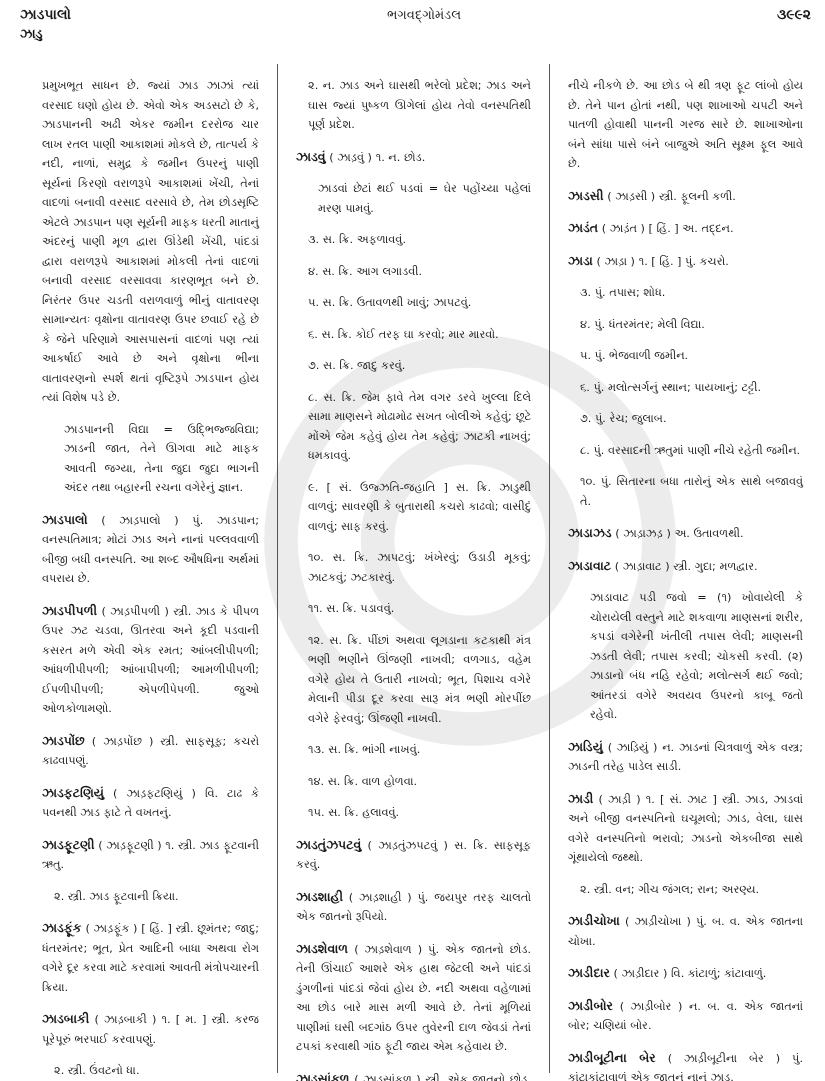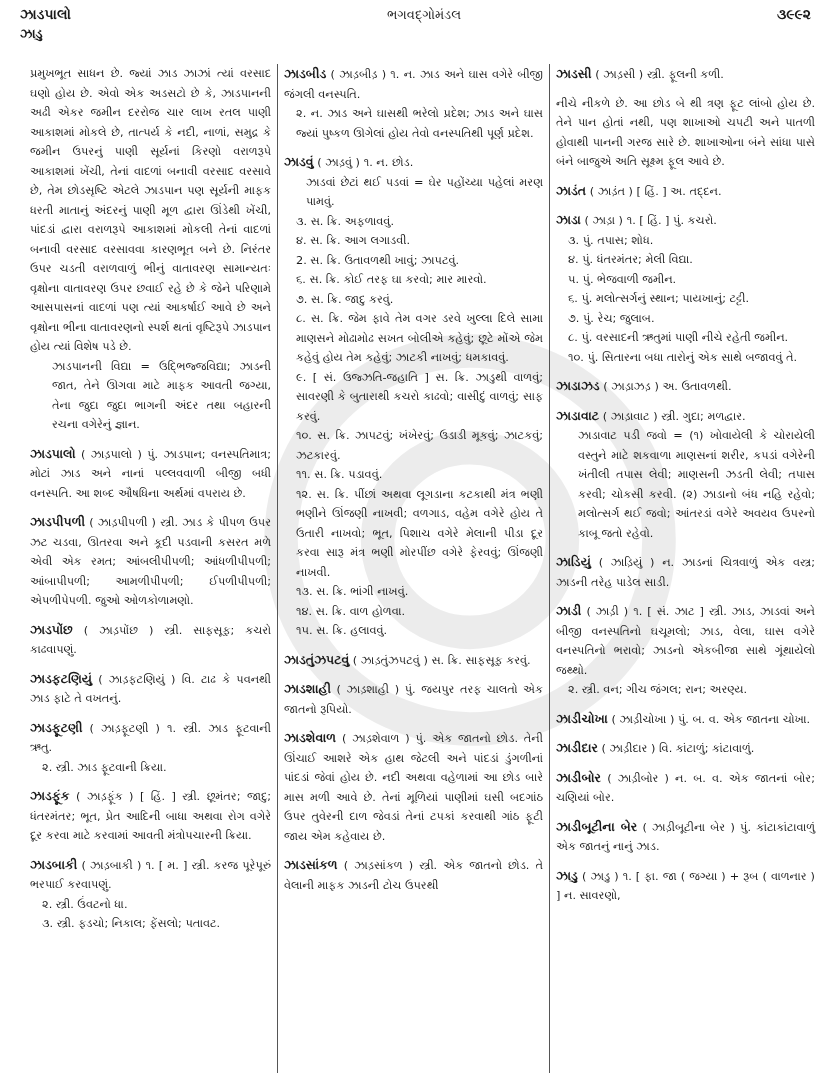--- a/index.html
+++ b/index.html
@@ -30,21 +30,21 @@
   }
   .col {
     flex: 0 0 auto; box-sizing: border-box; padding: 0 6px;
     font-size: 11.3px; line-height: 19.5px; text-align: justify;
   }
   .col1 { width: 248px; border-right: 1px solid #555; padding-left: 0; }
   .col2 { width: 272px; border-right: 1px solid #555; }
   .col3 { width: 265px; padding-right: 0; }
   .entry { margin-bottom: 9px; }
   .hw { font-weight: bold; font-size: 12.5px; }
-  .sense { margin: 0; }
+  .sense { margin: 12px; }
   .indent { padding-left: 12px; }
   .subidiom { padding-left: 22px; }
 </style>
 </head>
 <body>
 
 <svg class="watermark" viewBox="0 0 100 100">
   <circle cx="50" cy="50" r="45" fill="none" stroke="#000" stroke-width="8"></circle>
   <circle cx="50" cy="50" r="22" fill="none" stroke="#000" stroke-width="8"></circle>
 </svg>
@@ -82,29 +82,28 @@
         <p class="sense"><span class="hw">ઝાડફૂંક</span> <span>( ઝાડ઼ફૂંક )</span> <span>[ હિં. ] સ્ત્રી. છૂમંતર; જાદુ; ધંતરમંતર; ભૂત, પ્રેત આદિની બાધા અથવા રોગ વગેરે દૂર કરવા માટે કરવામાં આવતી મંત્રોપચારની ક્રિયા.</span></p>
       </div>
       <div class="entry">
         <p class="sense"><span class="hw">ઝાડબાકી</span> <span>( ઝાડ઼બાકી )</span> <span>૧. [ મ. ] સ્ત્રી. કરજ પૂરેપૂરું ભરપાઈ કરવાપણું.</span></p>
         <p class="sense indent">૨. સ્ત્રી. ઉંવટનો ધા.</p>
         <p class="sense indent">૩. સ્ત્રી. ફડચો; નિકાલ; ફેંસલો; પતાવટ.</p>
       </div>
     </div>
   <div class="col col2">
       <div class="entry">
-        <p class="sense"><span class="hw">ઝાડબીડ</span> <span>( ઝાડ઼બીડ઼ )</span> <span>૧. ન. ઝાડ અને ઘાસ વગેરે બીજી જંગલી વનસ્પતિ.</span></p>
         <p class="sense indent">૨. ન. ઝાડ અને ઘાસથી ભરેલો પ્રદેશ; ઝાડ અને ઘાસ જ્યાં પુષ્કળ ઊગેલાં હોય તેવો વનસ્પતિથી પૂર્ણ પ્રદેશ.</p>
       </div>
       <div class="entry">
         <p class="sense"><span class="hw">ઝાડવું</span> <span>( ઝાડ઼વું )</span> <span>૧. ન. છોડ.</span></p>
         <p class="sense subidiom">ઝાડવાં છેટાં થઈ પડવાં = ઘેર પહોંચ્યા પહેલાં મરણ પામવું.</p>
         <p class="sense indent">૩. સ. ક્રિ. અફળાવવું.</p>
         <p class="sense indent">૪. સ. ક્રિ. આગ લગાડવી.</p>
-        <p class="sense indent">2. સ. ક્રિ. ઉતાવળથી ખાવું; ઝાપટવું.</p>
+        <p class="sense indent">૫. સ. ક્રિ. ઉતાવળથી ખાવું; ઝાપટવું.</p>
         <p class="sense indent">૬. સ. ક્રિ. કોઈ તરફ ઘા કરવો; માર મારવો.</p>
         <p class="sense indent">૭. સ. ક્રિ. જાદુ કરવું.</p>
         <p class="sense indent">૮. સ. ક્રિ. જેમ ફાવે તેમ વગર ડરવે ખુલ્લા દિલે સામા માણસને મોઢામોઢ સખત બોલીએ કહેવું; છૂટે મોંએ જેમ કહેવું હોય તેમ કહેવું; ઝાટકી નાખવું; ધમકાવવું.</p>
         <p class="sense indent">૯. [ સં. ઉજ્ઝતિ-જહાતિ ] સ. ક્રિ. ઝાડુથી વાળવું; સાવરણી કે બુતારાથી કચરો કાઢવો; વાસીદું વાળવું; સાફ કરવું.</p>
         <p class="sense indent">૧૦. સ. ક્રિ. ઝાપટવું; ખંખેરવું; ઉડાડી મૂકવું; ઝાટકવું; ઝટકારવું.</p>
         <p class="sense indent">૧૧. સ. ક્રિ. પડાવવું.</p>
         <p class="sense indent">૧૨. સ. ક્રિ. પીંછાં અથવા લૂગડાના કટકાથી મંત્ર ભણી ભણીને ઊંજણી નાખવી; વળગાડ, વહેમ વગેરે હોય તે ઉતારી નાખવો; ભૂત, પિશાચ વગેરે મેલાની પીડા દૂર કરવા સારૂ મંત્ર ભણી મોરપીંછ વગેરે ફેરવવું; ઊંજણી નાખવી.</p>
         <p class="sense indent">૧૩. સ. ક્રિ. ભાંગી નાખવું.</p>
         <p class="sense indent">૧૪. સ. ક્રિ. વાળ હોળવા.</p>
         <p class="sense indent">૧૫. સ. ક્રિ. હલાવવું.</p>
@@ -117,24 +116,24 @@
       </div>
       <div class="entry">
         <p class="sense"><span class="hw">ઝાડશેવાળ</span> <span>( ઝાડ઼શેવાળ )</span> <span>પું. એક જાતનો છોડ. તેની ઊંચાઈ આશરે એક હાથ જેટલી અને પાંદડાં ડુંગળીનાં પાંદડાં જેવાં હોય છે. નદી અથવા વહેળામાં આ છોડ બારે માસ મળી આવે છે. તેનાં મૂળિયાં પાણીમાં ઘસી બદગાંઠ ઉપર તુવેરની દાળ જેવડાં તેનાં ટપકાં કરવાથી ગાંઠ ફૂટી જાય એમ કહેવાય છે.</span></p>
       </div>
       <div class="entry">
         <p class="sense"><span class="hw">ઝાડસાંકળ</span> <span>( ઝાડ઼સાંકળ )</span> <span>સ્ત્રી. એક જાતનો છોડ. તે વેલાની માફક ઝાડની ટોચ ઉપરથી</span></p>
       </div>
     </div>
   <div class="col col3">
       <div class="entry">
-        <p class="sense"><span class="hw">ઝાડસી</span> <span>( ઝાડ઼સી )</span> <span>સ્ત્રી. ફૂલની કળી.</span></p>
+        <p class="sense"><span>નીચે નીકળે છે. આ છોડ બે થી ત્રણ ફૂટ લાંબો હોય છે. તેને પાન હોતાં નથી, પણ શાખાઓ ચપટી અને પાતળી હોવાથી પાનની ગરજ સારે છે. શાખાઓના બંને સાંધા પાસે બંને બાજુએ અતિ સૂક્ષ્મ ફૂલ આવે છે.</span></p>
       </div>
       <div class="entry">
-        <p class="sense"><span>નીચે નીકળે છે. આ છોડ બે થી ત્રણ ફૂટ લાંબો હોય છે. તેને પાન હોતાં નથી, પણ શાખાઓ ચપટી અને પાતળી હોવાથી પાનની ગરજ સારે છે. શાખાઓના બંને સાંધા પાસે બંને બાજુએ અતિ સૂક્ષ્મ ફૂલ આવે છે.</span></p>
+        <p class="sense"><span class="hw">ઝાડસી</span> <span>( ઝાડ઼સી )</span> <span>સ્ત્રી. ફૂલની કળી.</span></p>
       </div>
       <div class="entry">
         <p class="sense"><span class="hw">ઝાડંત</span> <span>( ઝાડ઼ંત )</span> <span>[ હિં. ] અ. તદ્દન.</span></p>
       </div>
       <div class="entry">
         <p class="sense"><span class="hw">ઝાડા</span> <span>( ઝાડ઼ા )</span> <span>૧. [ હિં. ] પું. કચરો.</span></p>
         <p class="sense indent">૩. પું. તપાસ; શોધ.</p>
         <p class="sense indent">૪. પું. ધંતરમંતર; મેલી વિદ્યા.</p>
         <p class="sense indent">૫. પું. ભેજવાળી જમીન.</p>
         <p class="sense indent">૬. પું. મલોત્સર્ગનું સ્થાન; પાયખાનું; ટટ્ટી.</p>

